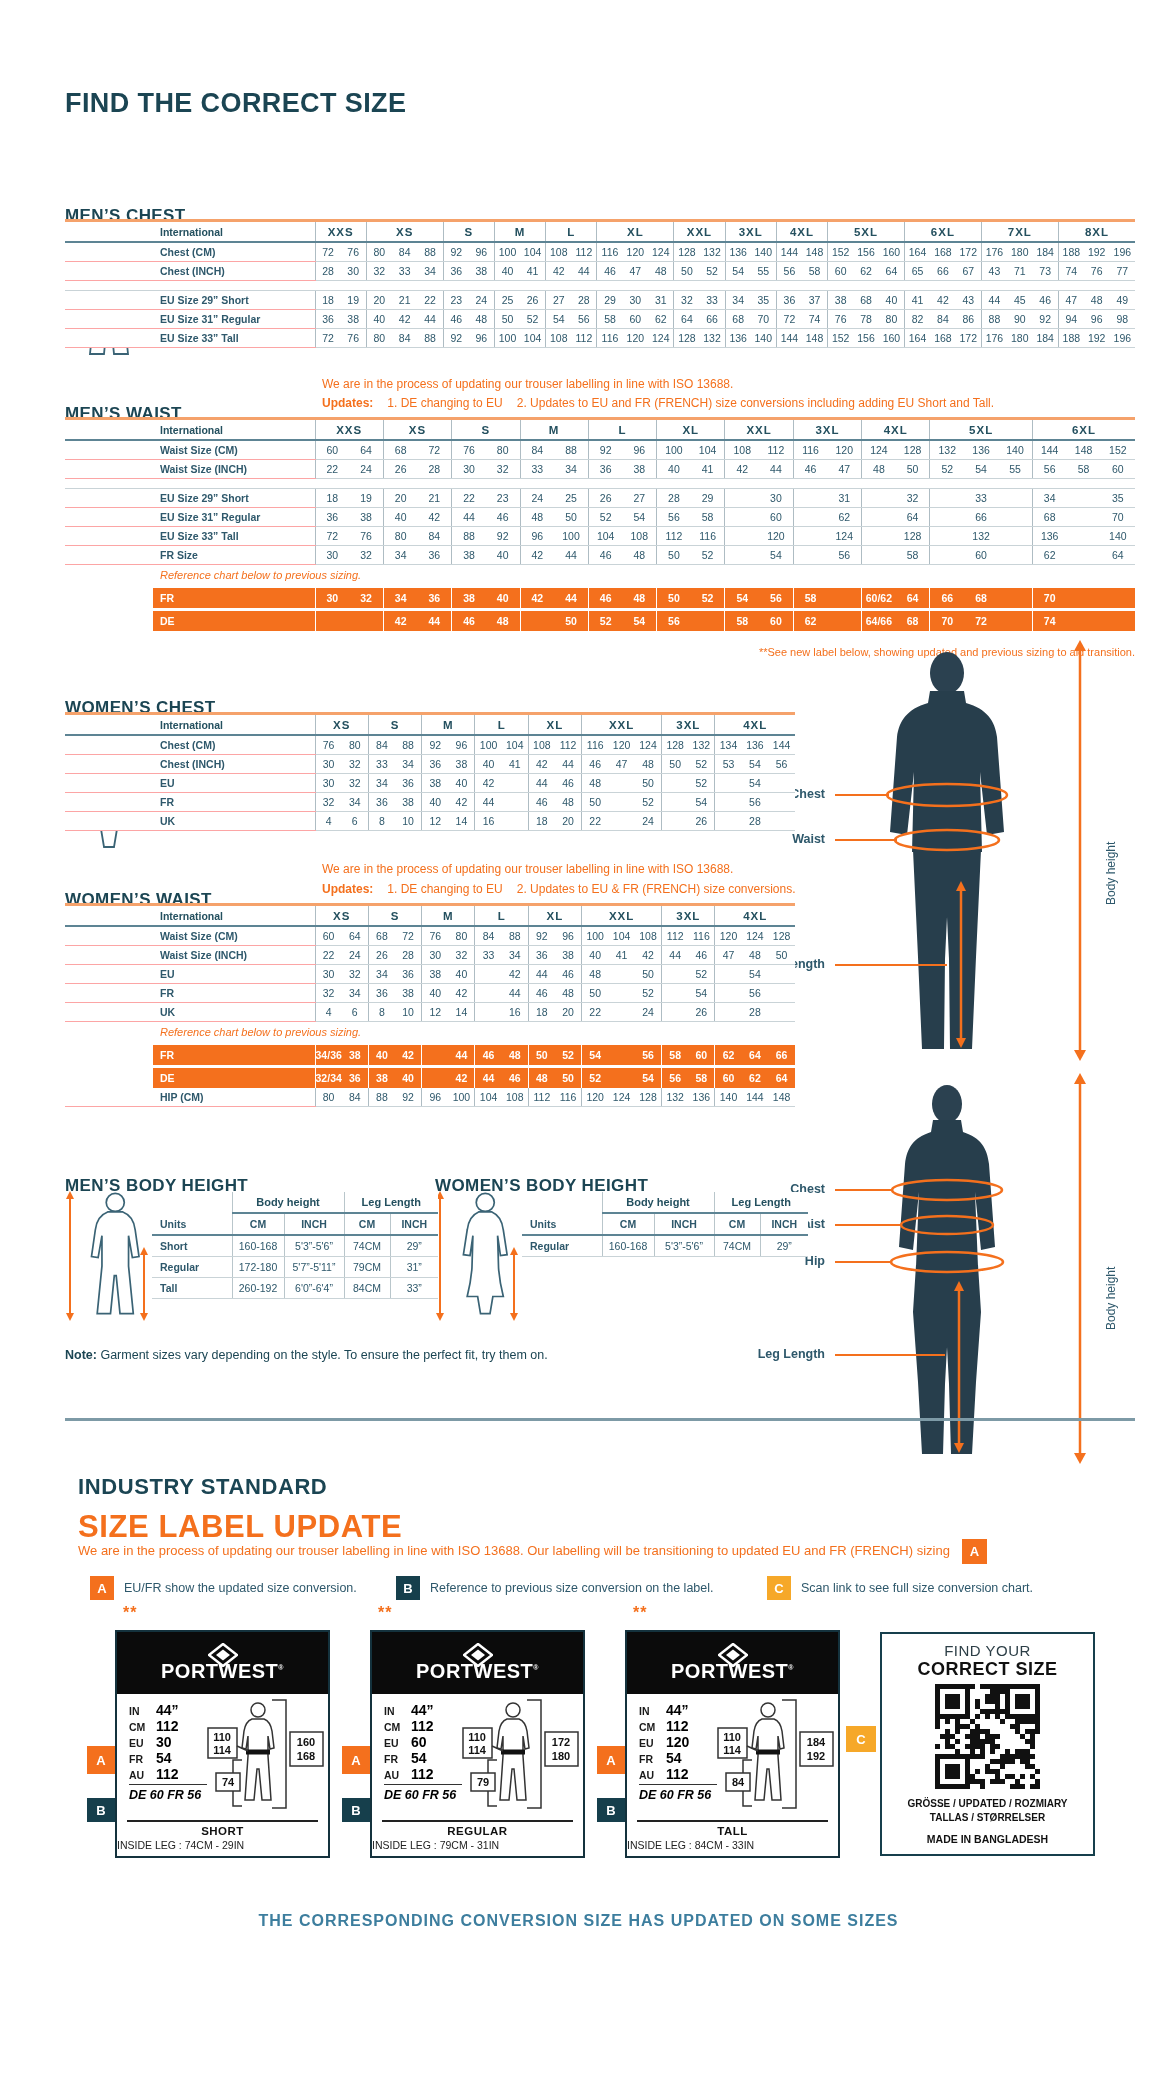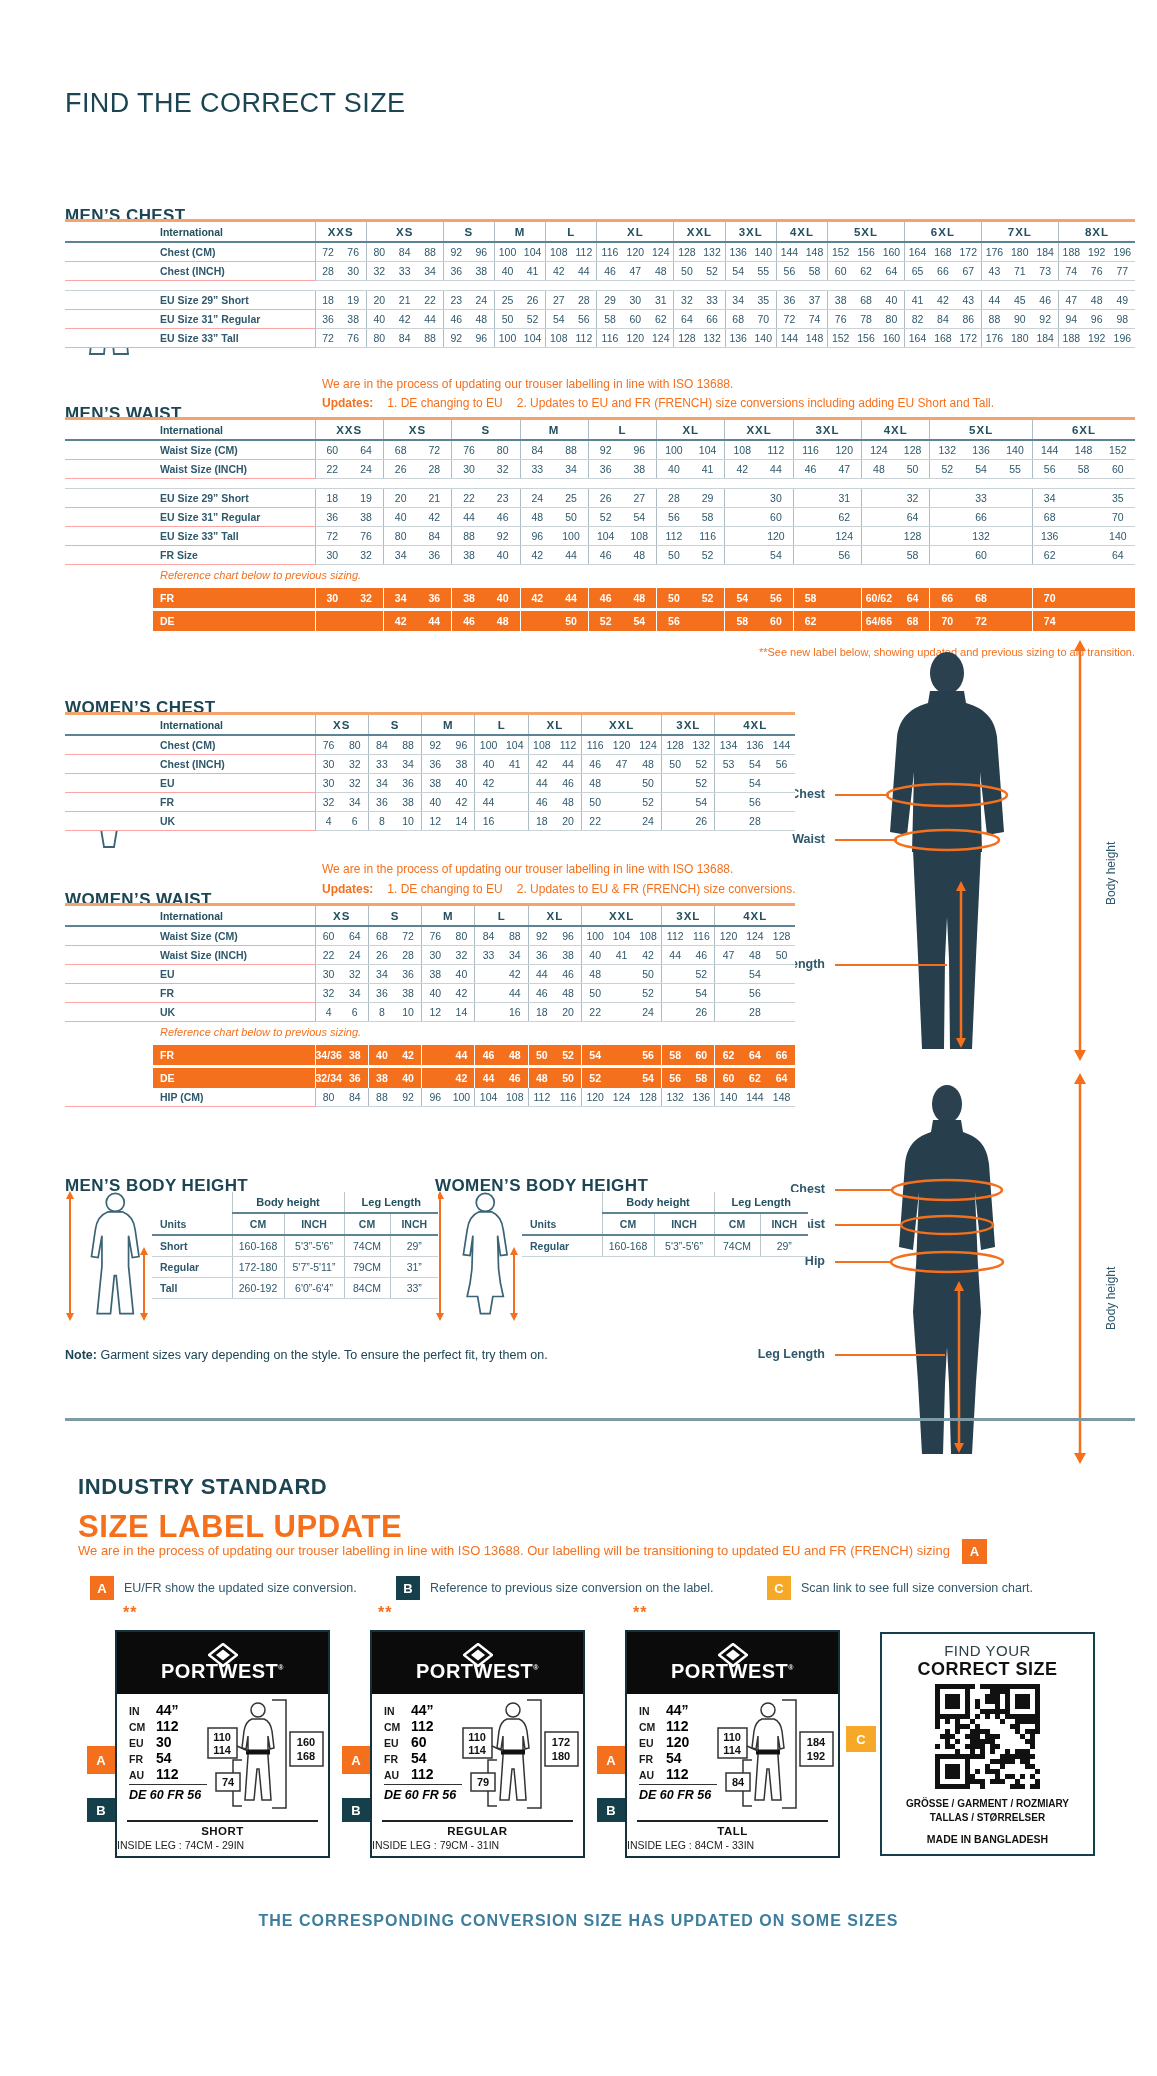--- a/index.html
+++ b/index.html
@@ -1,19 +1,19 @@
 <!DOCTYPE html>
 <html><head>
 <meta charset="utf-8">
 <style>
   html,body{margin:0;padding:0;background:#fff}
   .page{position:relative;width:1157px;height:2076px;background:#fff;overflow:hidden;
         font-family:"Liberation Sans",sans-serif;-webkit-font-smoothing:antialiased}
   .abs{position:absolute}
-  .title{left:65px;top:70px;font-size:27px;font-weight:400;color:#1b4553;letter-spacing:.4px}
+  .title{left:65px;top:70px;font-size:27px;font-weight:700;color:#1b4553;letter-spacing:.4px}
   .intro{left:65px;top:112px;font-size:12.5px;color:#44707f;line-height:1.55}
   .sec-h{font-size:17px;font-weight:800;color:#1b4553;letter-spacing:.4px}
   .notice{font-size:12px;color:#f4701d;white-space:nowrap}
   .notice b{font-weight:800}
   .notice .sp{display:inline-block;width:14px}
 
   table.sizes{position:absolute;border-collapse:collapse;table-layout:fixed;border-top:3px solid #f5a26b;background:#fff}
   .sizes th,.sizes td{padding:0;font-size:10.5px;color:#2e586b;text-align:center;vertical-align:middle;
         overflow:hidden;white-space:nowrap}
   .sizes thead th{font-size:11.5px;font-weight:800;letter-spacing:1px;border-bottom:2px solid #5d8494;height:19px;color:#24505f}
@@ -459,21 +459,21 @@
           <rect x="25" y="100" width="5" height="5"></rect>
           <rect x="30" y="100" width="5" height="5"></rect>
           <rect x="45" y="100" width="5" height="5"></rect>
           <rect x="75" y="100" width="5" height="5"></rect>
           <rect x="80" y="100" width="5" height="5"></rect>
           <rect x="85" y="100" width="5" height="5"></rect>
           <rect x="95" y="100" width="5" height="5"></rect>
           <rect x="100" y="100" width="5" height="5"></rect>
         </svg></div>
     <div class="qr-langs">
-      <div>GRÖSSE / GARMENT / ROZMIARY</div>
+      <div>GRÖSSE / UPDATED / ROZMIARY</div>
       <div>TALLAS / STØRRELSER</div>
     </div>
     <div class="qr-made">MADE IN BANGLADESH</div>
   </div>
 
   <div class="foot2">THE CORRESPONDING CONVERSION SIZE HAS UPDATED ON SOME SIZES</div>
 
 <table class="sizes" style="left:65px;top:219px;width:1070px">
       <colgroup>
         <col style="width:250px">

